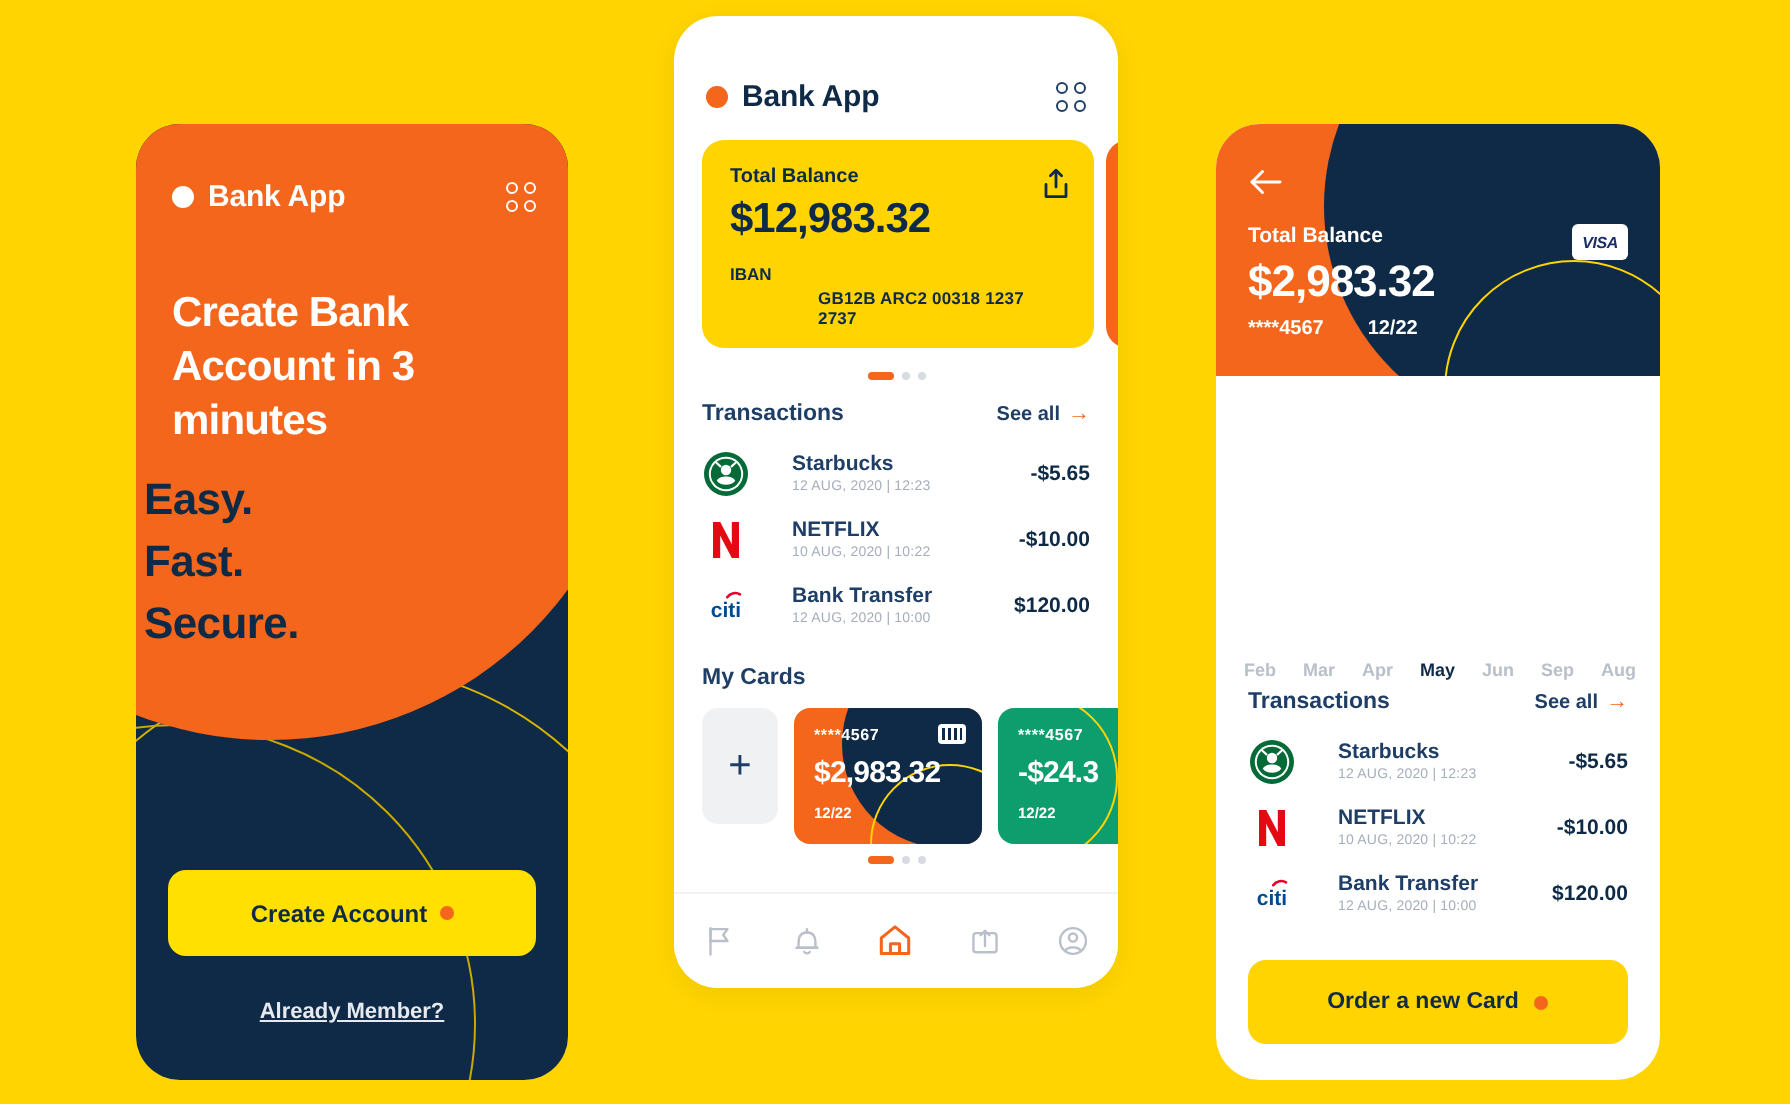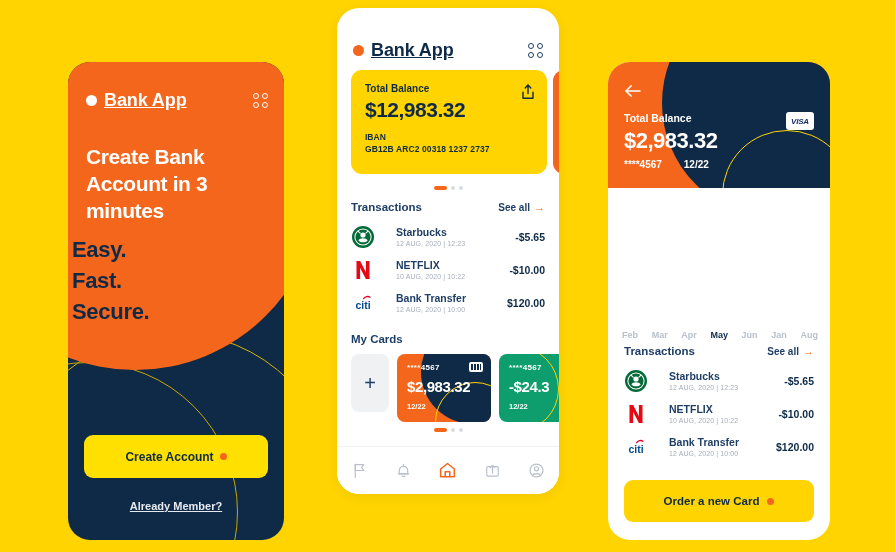--- a/index.html
+++ b/index.html
@@ -50,21 +50,21 @@
     position: absolute; left: 18px; top: 28px; right: 16px;
     display: flex; align-items: center; justify-content: space-between;
   }
   .brand { display: flex; align-items: center; gap: 7px; }
   .brand-dot {
     width: 11px; height: 11px; border-radius: 50%; background: #fff;
     display: block;
   }
   .brand-dot.orange { background: #F4661B; }
   .brand-name {
-    font-size: 18px; font-weight: bold; color: #fff; letter-spacing: -0.1px; text-decoration: underline;
+    font-size: 15px; font-weight: bold; color: #fff; letter-spacing: -0.1px;
   }
   .brand-name.navy { color: #0E2A47; }
   .grid-icon { display: grid; grid-template-columns: 6px 6px; gap: 3px; }
   .grid-icon i {
     width: 6px; height: 6px; border-radius: 50%;
     border: 1.5px solid #fff; display: block;
   }
   .grid-icon.navy i { border-color: #1F3E66; }
   .p1-h1 {
     position: absolute; left: 18px; top: 82px; width: 165px;
@@ -100,21 +100,21 @@
     position: absolute; left: 16px; top: 32px; right: 16px;
     display: flex; align-items: center; justify-content: space-between;
   }
   .bal-card {
     position: absolute; left: 14px; top: 62px; width: 196px; height: 104px;
     background: #FFD400; border-radius: 11px; padding: 13px 14px;
   }
   .bal-card .lbl { font-size: 10px; font-weight: bold; color: #0E2A47; }
   .bal-card .amt { font-size: 21px; font-weight: bold; color: #0E2A47; margin-top: 4px; letter-spacing: -0.5px;}
   .bal-card .iban-lbl { font-size: 8.5px; font-weight: bold; color: #0E2A47; margin-top: 10px; }
-  .bal-card .iban-val { font-size: 8.5px; font-weight: bold; color: #0E2A47; margin-top: 2px; letter-spacing: 0.1px;}
+  .bal-card .iban-val { font-size: 8.5px; font-weight: bold; color: #0E2A47; margin-top: 2px; letter-spacing: 0.1px; margin-left: 44px;}
   .share-icon {
     position: absolute; right: 12px; top: 14px; width: 14px; height: 16px; cursor: pointer;
   }
   .bal-card-peek {
     position: absolute; left: 216px; top: 62px; width: 30px; height: 104px;
     background: #F4661B; border-radius: 11px;
   }
   .dots { display: flex; align-items: center; gap: 4px; }
   .dots .d { width: 4px; height: 4px; border-radius: 50%; background: #D8DCE2; display:block;}
   .dots .d.on { width: 13px; border-radius: 3px; background: #F4661B; }
@@ -453,21 +453,21 @@
     <div class="visa">VISA</div>
 
 
 
     <div class="months" id="p3months">
         <span>Feb</span>
         <span>Mar</span>
         <span>Apr</span>
         <span class="on">May</span>
         <span>Jun</span>
-        <span>Jan</span>
+        <span>Sep</span>
         <span>Aug</span>
       </div>
 
     <div class="sec-head" id="p3tx-head">
       <span class="sec-title">Transactions</span>
       <span class="see-all">
         <span>See all</span>
         <span class="ar">→</span>
       </span>
     </div>

